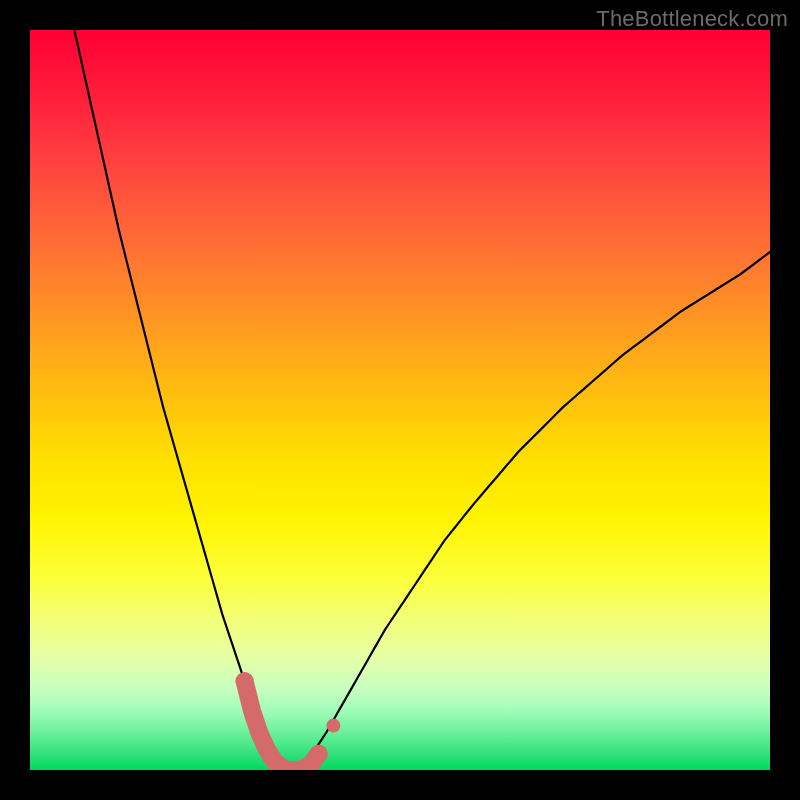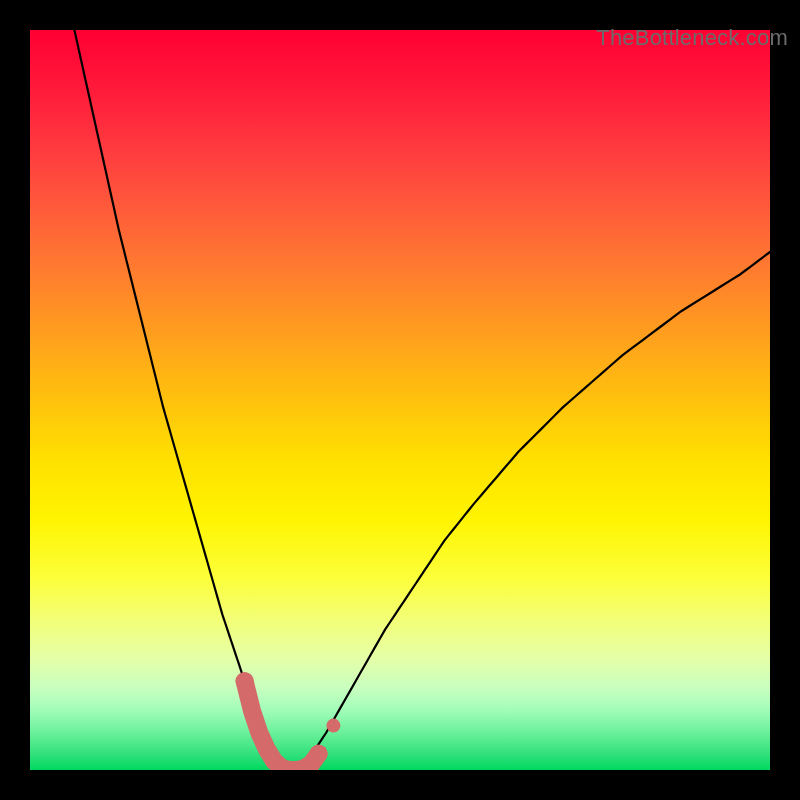--- a/index.html
+++ b/index.html
@@ -52,21 +52,20 @@
     );
   }
   .attribution {
     position: absolute;
     top: 6px;
     right: 12px;
     color: #6b6b6b;
     font-size: 22px;
     font-weight: 500;
     letter-spacing: 0.2px;
-    margin-top: 19px;
   }
   svg {
     position: absolute;
     inset: 0;
   }
 </style>
 </head>
 <body>
 
 <div class="frame">

